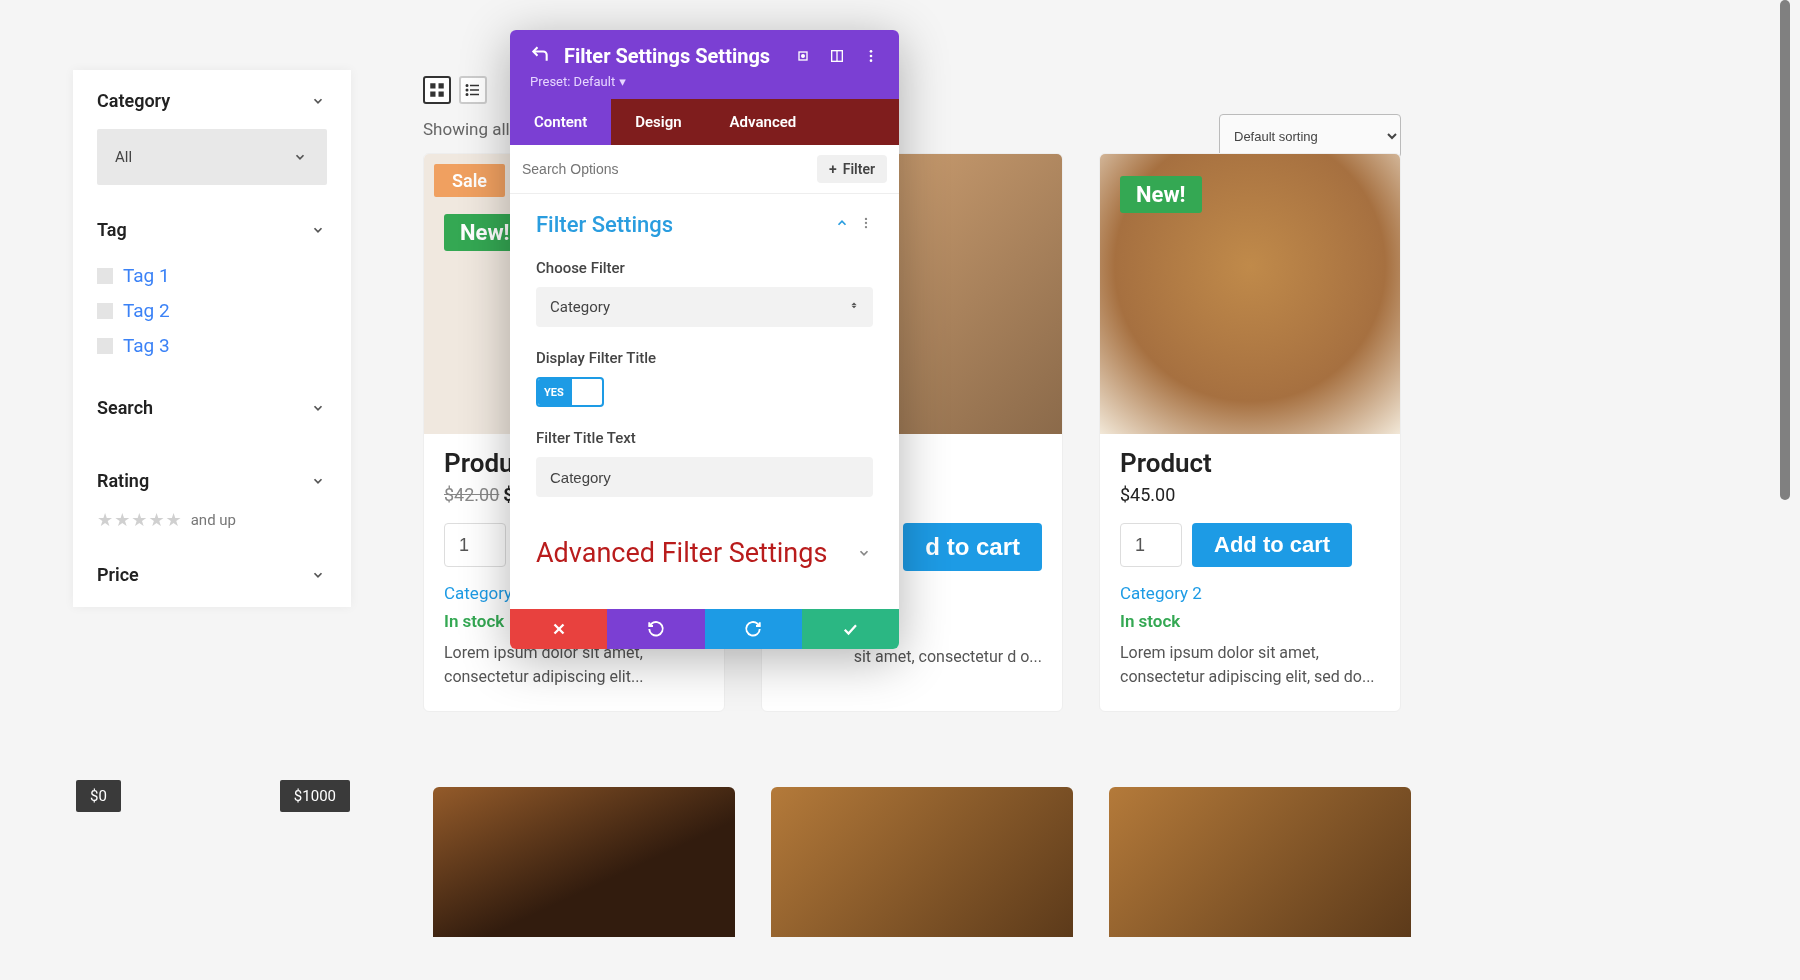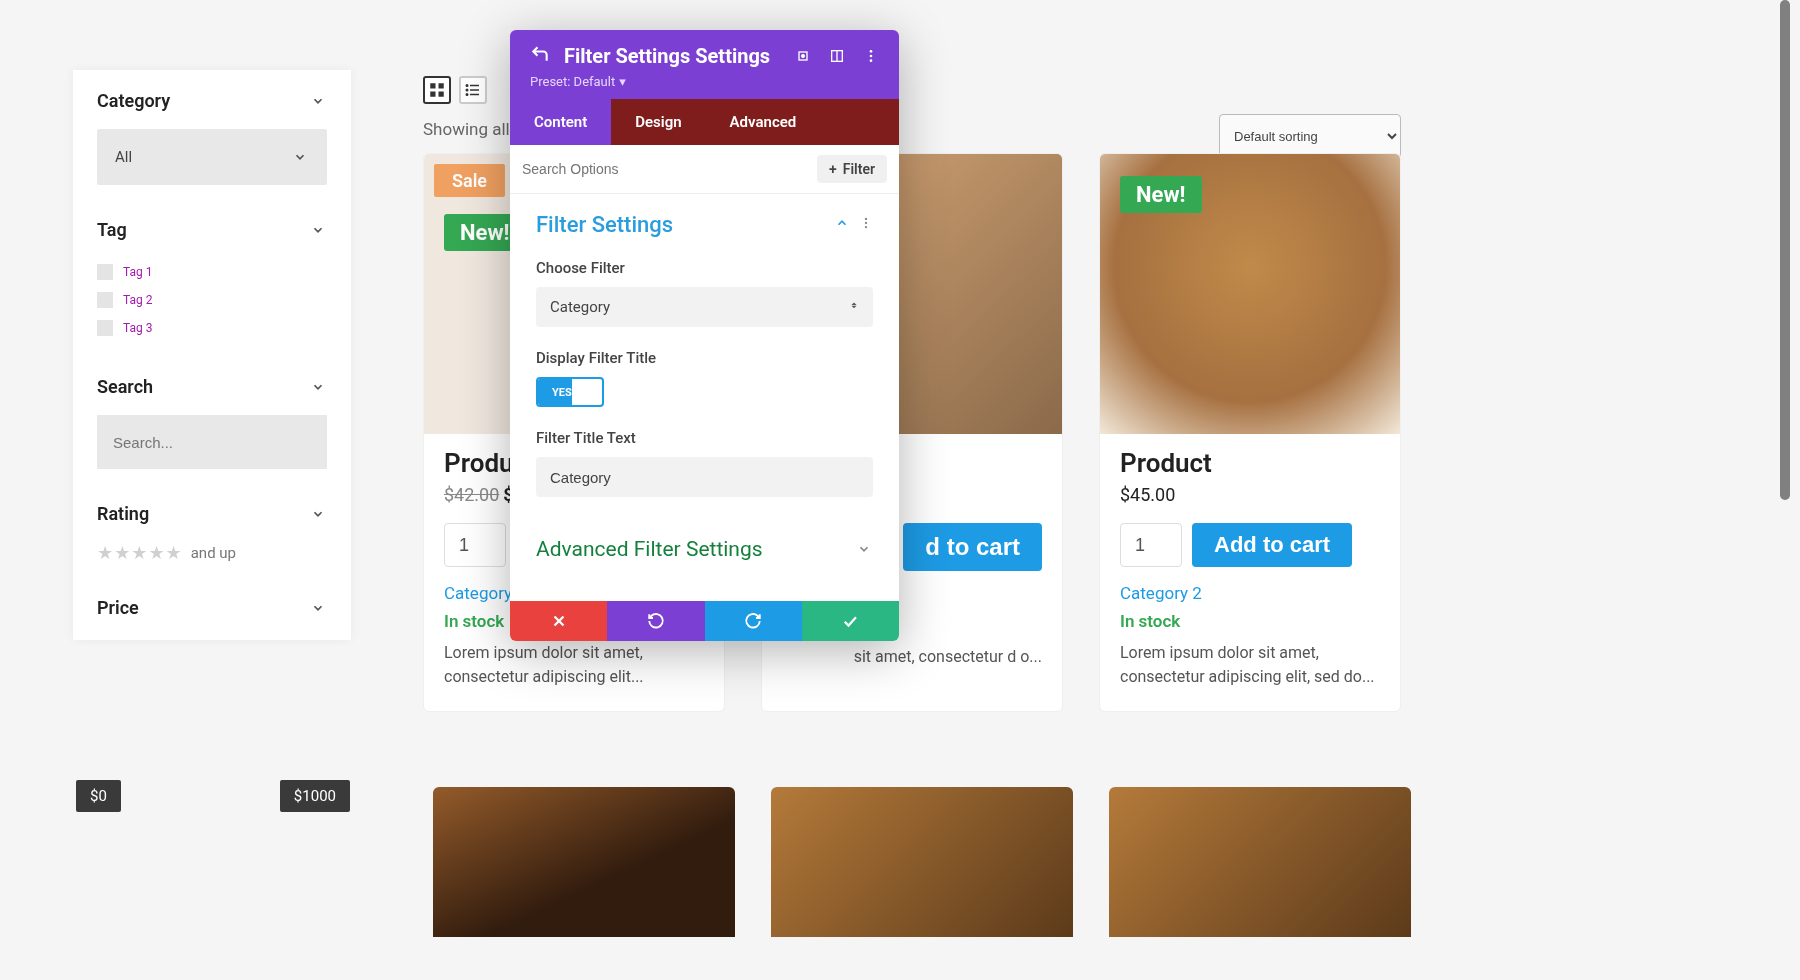--- a/index.html
+++ b/index.html
@@ -8,21 +8,21 @@
 
 .sidebar { position:absolute; left:73px; top:70px; width:278px; background:#fff; padding:0; box-shadow:0 0 10px rgba(0,0,0,.05); }
 .sb-section { padding:20px 24px 14px; }
 .sb-header { display:flex; justify-content:space-between; align-items:center; margin-bottom:18px; cursor:pointer;}
 .sb-title { font-size:18px; font-weight:600; color:#222; }
 .chev { width:18px; height:18px; color:#555; display:flex; align-items:center; justify-content:center; }
 .chev svg{width:14px;height:14px;}
 .sb-select { width:100%; height:56px; border:none; background:#e8e8e8; color:#444; font-size:15px; padding:0 18px; border-radius:2px; display:flex; align-items:center; justify-content:space-between; cursor:pointer;}
 .sb-tag { display:flex; align-items:center; gap:10px; padding:6px 0; }
 .sb-tag .cb { width:16px; height:16px; background:#e4e4e4; }
-.sb-tag span{font-size:12px;color:#a21caf;}
+.sb-tag span{font-size:19px;color:#3b82f6;}
 .sb-search { display:flex; align-items:center; background:#e8e8e8; height:54px; padding:0 16px;}
 .sb-search input{flex:1; border:none;background:transparent; font-size:15px; outline:none; color:#555;}
 .sb-search .mag{width:24px;height:24px;color:#444;}
 .stars { color:#d0d0d0; font-size:18px; letter-spacing:1px; display:flex; align-items:center; gap:8px;}
 .stars span{color:#777;font-size:15px;letter-spacing:0;}
 .price-box{position:absolute;left:76px; top:780px; display:flex; justify-content:space-between; width:274px;}
 .price-box div{background:#3a3a3a;color:#fff;padding:7px 14px;font-size:15px;border-radius:2px;}
 
 
 .toolbar { position:absolute; left:423px; top:76px; display:flex; gap:8px;}
@@ -75,26 +75,26 @@
 .m-body{padding:18px 26px;}
 .m-section{display:flex;justify-content:space-between;align-items:center;cursor:pointer;}
 .m-section h3{color:#2a9ddf;font-size:22px;font-weight:500;}
 .m-section .acts{display:flex;gap:10px;color:#2a9ddf;}
 .m-section .acts svg{width:14px;height:14px;}
 .m-field{margin-top:22px;}
 .m-label{font-size:15px;color:#444;font-weight:500;margin-bottom:10px;}
 .m-select{width:100%;height:40px;background:#f2f2f2;border:none;border-radius:4px;padding:0 14px;color:#444;font-size:15px;display:flex;align-items:center;justify-content:space-between;}
 .m-select svg{width:10px;height:10px;}
 .toggle{width:68px;height:30px;border-radius:4px;background:#fff;border:2px solid #1d9be5;display:flex;align-items:center;position:relative;cursor:pointer;}
-.toggle .txt{position:absolute;left:14px;font-size:11px;font-weight:700;color:#fff;}
+.toggle .txt{position:absolute;left:6px;font-size:11px;font-weight:700;color:#fff;}
 .toggle .track{position:absolute;left:0;top:0;bottom:0;width:34px;background:#1d9be5;border-radius:2px 0 0 2px;}
 .toggle .knob{position:absolute;right:2px;top:2px;width:28px;height:22px;background:#fff;border-radius:2px;}
 .m-input{width:100%;height:40px;background:#f2f2f2;border:none;border-radius:4px;padding:0 14px;color:#444;font-size:15px;}
 .m-adv{display:flex;justify-content:space-between;align-items:center;padding:22px 26px 40px 26px;cursor:pointer;}
-.m-adv .t{font-size:21px;color:#15803d;}
+.m-adv .t{font-size:27px;color:#b91c1c;}
 .m-footer{display:flex;height:40px;}
 .m-footer div{flex:1;display:flex;align-items:center;justify-content:center;color:#fff;cursor:pointer;font-size:18px;}
 .mf-cancel{background:#e8413e;}
 .mf-undo{background:#7b3fd3;}
 .mf-redo{background:#1d9be5;}
 .mf-ok{background:#2bb783;}
 .m-footer svg{width:18px;height:18px;}
 
 
 .fakescroll{position:absolute;right:10px;top:0;width:10px;height:500px;background:#808080;border-radius:5px;}
@@ -146,27 +146,20 @@
   </div>
 
   <div class="sb-section">
     <div class="sb-header">
       <div class="sb-title">Search</div>
       <div class="chev">
           <svg viewBox="0 0 24 24" fill="none" stroke="currentColor" stroke-width="3">
             <polyline points="6 9 12 15 18 9"></polyline>
           </svg>
         </div>
-    </div>
-    <div class="sb-search">
-      <input placeholder="Search..." style="">
-      <span class="mag"><svg viewBox="0 0 24 24" fill="none" stroke="currentColor" stroke-width="2.5">
-            <circle cx="10" cy="10" r="7"></circle>
-            <line x1="20" y1="20" x2="15" y2="15"></line>
-          </svg></span>
     </div>
   </div>
 
   <div class="sb-section">
     <div class="sb-header">
       <div class="sb-title">Rating</div>
       <div class="chev">
           <svg viewBox="0 0 24 24" fill="none" stroke="currentColor" stroke-width="3">
             <polyline points="6 9 12 15 18 9"></polyline>
           </svg>

